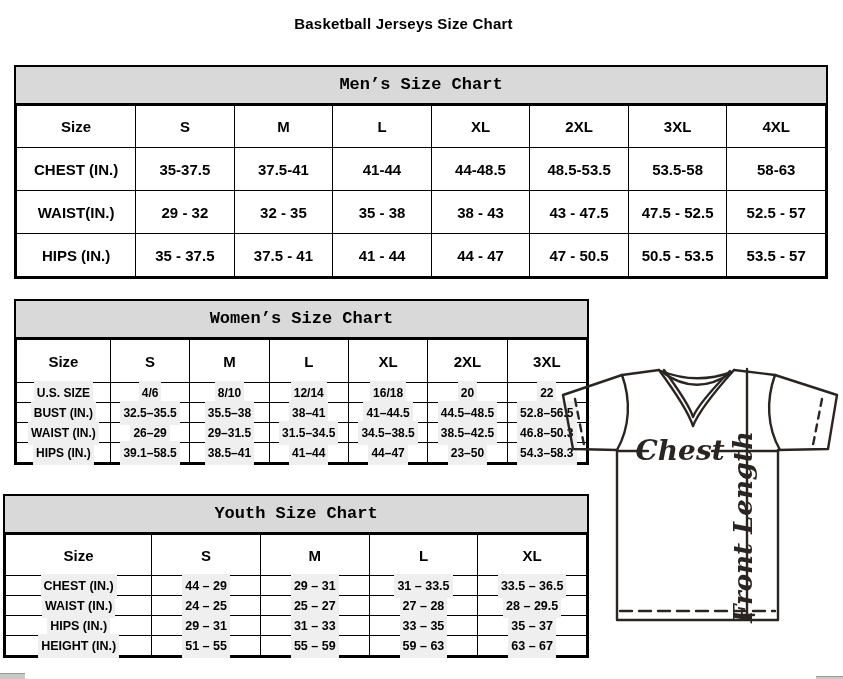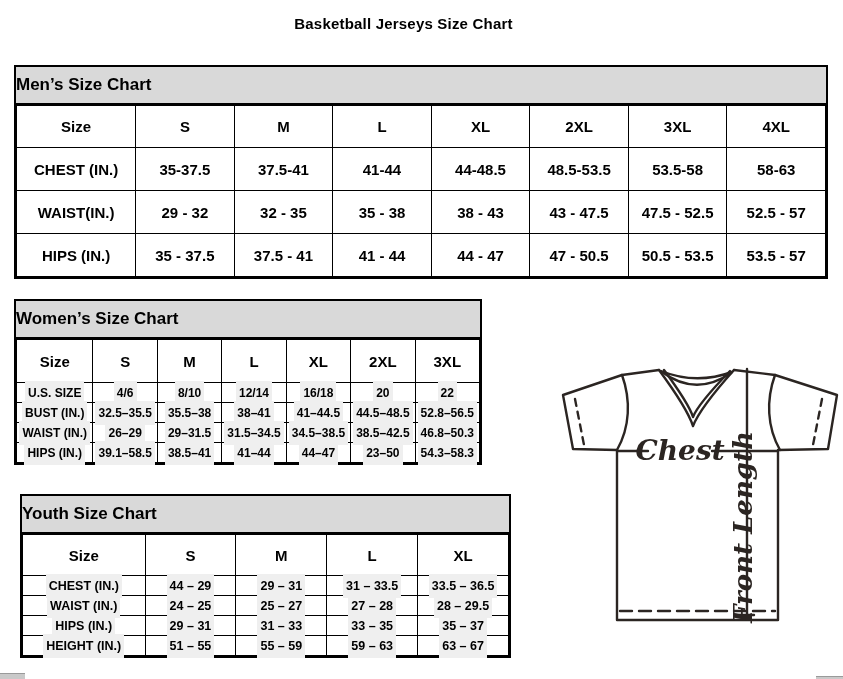--- a/index.html
+++ b/index.html
@@ -6,41 +6,41 @@
   body{
     width:843px;height:679px;position:relative;background:#ffffff;
     font-family:"Liberation Sans",sans-serif;color:#000;overflow:hidden;
   }
   .page-title{
     position:absolute;top:5px;left:0;width:807px;text-align:center;
     font-size:15px;font-weight:bold;letter-spacing:.2px;
   }
   .size-table{position:absolute;border:2px solid #000;background:#fff;box-sizing:border-box;}
   .tbl-title{
-    background:#d9d9d9;border-bottom:2px solid #000;text-align:left;
-    font-weight:bold;font-size:17px;
+    background:#d9d9d9;border-bottom:2px solid #000;text-align:center;
+    font-weight:bold;font-size:17px;font-family:Liberation Mono, monospace;
   }
   .size-table table{border-collapse:collapse;width:100%;table-layout:fixed;}
   .size-table th,.size-table td{
     border:1px solid #000;text-align:center;font-weight:bold;padding:0;vertical-align:middle;
   }
   
   .men{left:14px;top:65px;width:814px;}
   .men .tbl-title{height:36px;line-height:36px;}
   .men thead th{height:41px;font-size:15px;}
   .men tbody th,.men tbody td{height:42px;font-size:15px;}
   .men th:first-child,.men td:first-child{width:14.6%;}
   
-  .women{left:14px;top:299px;width:468px;}
+  .women{left:14px;top:299px;width:575px;}
   .women .tbl-title{height:36px;line-height:36px;}
   .women thead th{height:42px;font-size:15px;}
   .women tbody th,.women tbody td{height:19px;font-size:12px;}
   .women th:first-child,.women td:first-child{width:16.3%;}
   
-  .youth{left:20px;top:494px;width:491px;}
+  .youth{left:3px;top:494px;width:586px;}
   .youth .tbl-title{height:36px;line-height:36px;}
   .youth thead th{height:40px;font-size:15px;}
   .youth tbody th,.youth tbody td{height:19px;font-size:12.5px;}
   .youth th:first-child,.youth td:first-child{width:25%;}
   
   .hl tbody .cv{background:#efefef;padding:5px 3px;}
   
   .jersey{position:absolute;left:560px;top:362px;}
   .jersey text{
     font-family:"DejaVu Serif",serif;font-style:italic;font-weight:bold;

